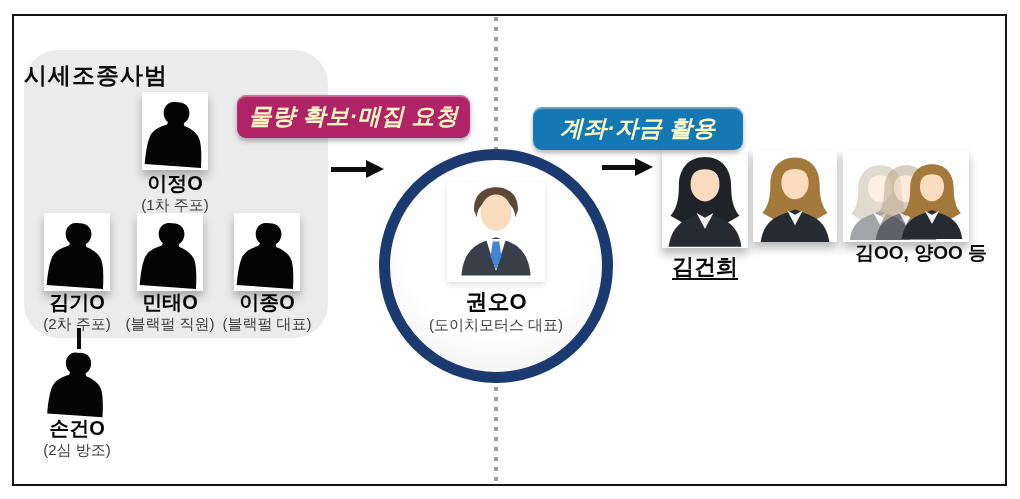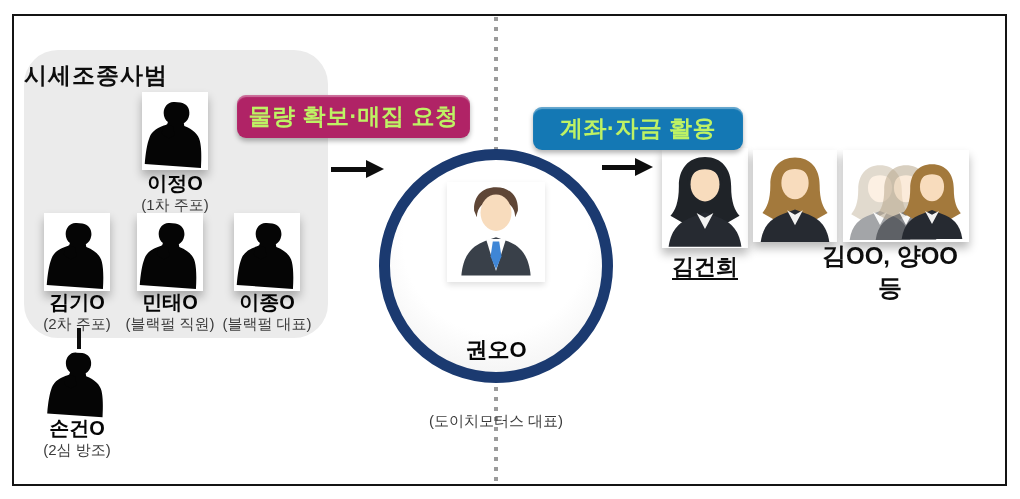--- a/index.html
+++ b/index.html
@@ -16,22 +16,23 @@
   
   .panel{position:absolute;border-radius:34px;z-index:0;}
   .panel-left{left:24px;top:50px;width:304px;height:288px;background:#ebebeb;}
   .panel-right{left:655px;top:48px;width:332px;height:288px;background:#daeaf6;}
   .panel-title{margin-top:10px;text-align:left;font-size:23px;font-weight:bold;letter-spacing:1px;}
   .panel-left .panel-title{color:#0d0d0d;}
   .panel-right .panel-title{color:#1d64b8;}
   
   .badge{
     position:absolute;z-index:3;border-radius:9px;display:flex;align-items:center;justify-content:center;
-    color:#bef264;font-size:23px;font-weight:bold;letter-spacing:0.5px;
+    color:#fef9c3;font-size:23px;font-weight:bold;letter-spacing:0.5px;
     box-shadow:0 3px 5px rgba(0,0,0,.3), inset 0 2px 1px rgba(255,255,255,.35);
+    font-style:italic;
   }
   .badge-magenta{left:237px;top:95px;width:233px;height:43px;background:#b02366;}
   .badge-blue{left:533px;top:107px;width:210px;height:43px;background:#1478b4;}
   
   .arrow{position:absolute;height:5px;background:#0d0d0d;z-index:2;}
   .arrow::after{
     content:"";position:absolute;right:-17px;top:-7px;width:0;height:0;
     border-left:18px solid #0d0d0d;border-top:9.5px solid transparent;border-bottom:9.5px solid transparent;
   }
   .arrow-left{left:331px;top:167px;width:36px;}
@@ -44,21 +45,21 @@
   .photo svg{display:block;}
   .plabel{position:absolute;text-align:center;z-index:2;}
   .pname{font-size:20px;font-weight:bold;color:#050505;line-height:1.1;}
   .prole{font-size:15px;color:#3c3c3c;line-height:1.25;margin-top:2px;white-space:nowrap;}
   .connector{position:absolute;left:77px;top:328px;width:4px;height:21px;background:#0d0d0d;z-index:2;}
   
   .hub{
     position:absolute;left:379px;top:149px;width:234px;height:234px;border-radius:50%;z-index:2;
     border:11px solid #1b3a70;box-sizing:border-box;
     background:radial-gradient(circle at 50% 38%,#ffffff 55%,#ececec 100%);
-    display:flex;flex-direction:column;align-items:center;gap:48px;
+    display:flex;flex-direction:column;align-items:center;
   }
   .hub .hub-photo{margin-top:22px;background:#fff;box-shadow:0 3px 6px rgba(0,0,0,.12);padding:2px 8px;}
   .hub .pname{font-size:22px;margin-top:8px;}
   .hub .prole{font-size:15px;}
   
   .inv-label{position:absolute;text-align:center;font-weight:bold;color:#0d0d0d;z-index:2;}
   .inv-label.u{text-decoration:underline;text-underline-offset:4px;text-decoration-thickness:2px;}
   .trio{position:relative;width:122px;height:90px;}
   .trio svg{position:absolute;bottom:0;}
   .trio .w1{left:0;opacity:.42;}
@@ -190,14 +191,14 @@
           <use href="#sym-woman"></use>
         </svg>
       <svg class="w2" width="70" height="82" style="color:#b9a88d">
           <use href="#sym-woman"></use>
         </svg>
       <svg class="w3" width="70" height="84" style="color:#a3793c">
           <use href="#sym-woman"></use>
         </svg>
     </div>
   </div>
-  <div class="inv-label" style="left:815px;top:240px;width:150px;font-size:24px">김OO, 양OO 등</div>
+  <div class="inv-label" style="left:846px;top:240px;width:150px;font-size:19px">김OO, 양OO 등</div>
 </div>
 
 </body></html>

